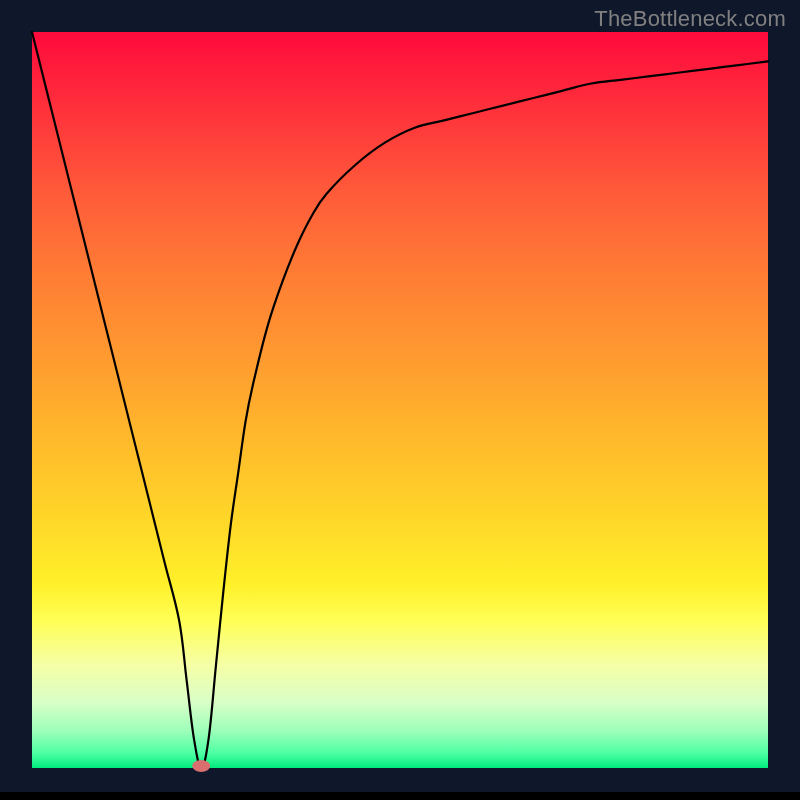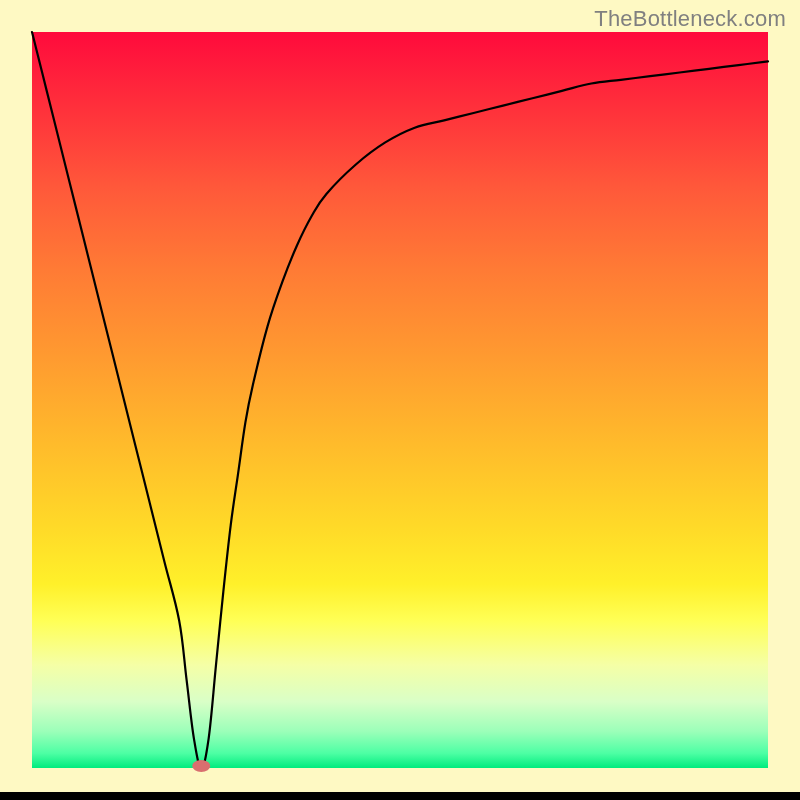--- a/index.html
+++ b/index.html
@@ -8,21 +8,21 @@
     width: 800px;
     height: 800px;
     background: #000;
     overflow: hidden;
     font-family: Arial, Helvetica, sans-serif;
   }
   .frame {
     position: relative;
     width: 800px;
     height: 792px;
-    background: #fef9c3;
+    background: #0f172a;
   }
   .plot-area {
     position: absolute;
     left: 32px;
     top: 32px;
     width: 736px;
     height: 736px;
     background: linear-gradient(
       to bottom,
       #ff0a3c 0%,

